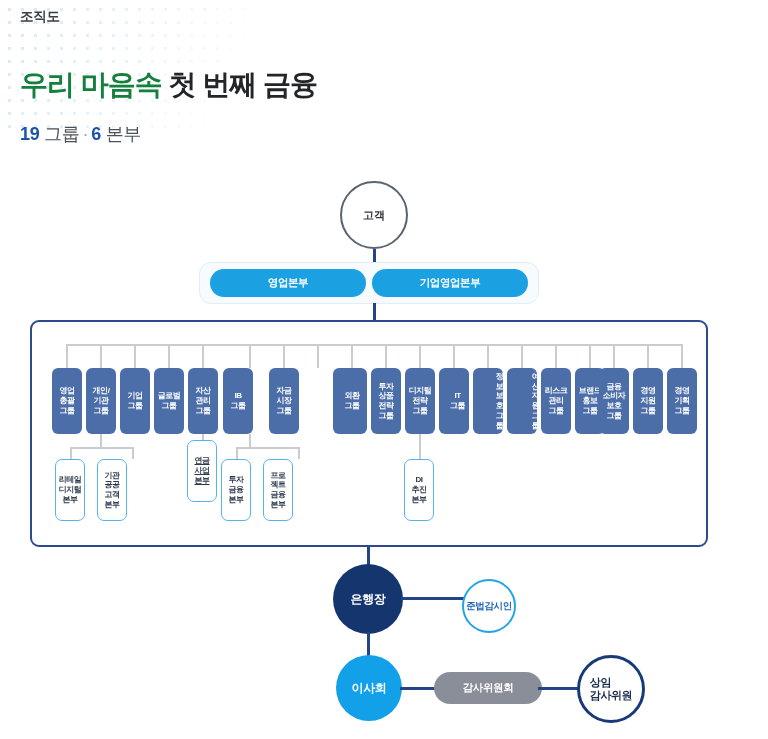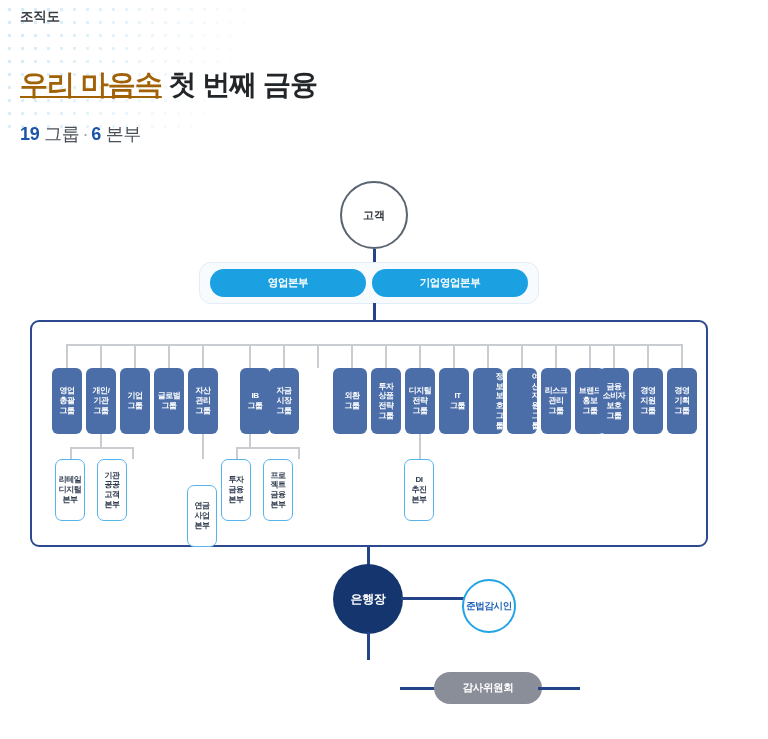--- a/index.html
+++ b/index.html
@@ -36,21 +36,21 @@
   
   .hdr-eyebrow {
     position: absolute; left: 20px; top: 8px;
     font-size: 13.5px; font-weight: 700; color: #3b4046; letter-spacing: -.2px;
   }
   .hdr-title {
     position: absolute; left: 20px; top: 66px;
     font-size: 28px; font-weight: 700; color: #222629; letter-spacing: -1px;
     white-space: nowrap;
   }
-  .hdr-title .accent { color: #a16207; text-decoration: underline; }
+  .hdr-title .accent { color: #15803d; }
   .hdr-sub {
     position: absolute; left: 20px; top: 122px;
     font-size: 18px; color: #4a5058; letter-spacing: -.3px; white-space: nowrap;
   }
   .hdr-sub b { color: #1b54a8; font-weight: 700; }
   .hdr-sub .dot-sep { color: #9aa1a9; padding: 0 3px; }
 
   
   .vline { position: absolute; background: #24448a; width: 3px; }
   .vline.thin { background: #c9cdd2; width: 1.5px; }
@@ -226,21 +226,21 @@
   <div class="gbox" style="left:86px;  top:368px;">개인/
 기관
 그룹</div>
   <div class="gbox" style="left:120px; top:368px;">기업
 그룹</div>
   <div class="gbox" style="left:154px; top:368px;">글로벌
 그룹</div>
   <div class="gbox" style="left:188px; top:368px;">자산
 관리
 그룹</div>
-  <div class="gbox" style="left:240px; top:368px;text-align:center;">IB
+  <div class="gbox" style="left:223px; top:368px;text-align:center;">IB
 그룹</div>
   <div class="gbox" style="left:269px; top:368px;">자금
 시장
 그룹</div>
   <div class="gbox" style="left:303px; top:368px;margin-left:30px;">부동산
 금융
 그룹</div>
   <div class="gbox" style="left:337px; top:368px;">외환
 그룹</div>
   <div class="gbox" style="left:371px; top:368px;">투자
@@ -289,21 +289,21 @@
 
   <div class="vline thin" style="left:419px; top:434px; height:25px;"></div>
 
   <div class="sbox" style="left:55px;  top:459px;">리테일
 디지털
 본부</div>
   <div class="sbox" style="left:97px;  top:459px;">기관
 공공
 고객
 본부</div>
-  <div class="sbox" style="left:187px; top:485px;">연금
+  <div class="sbox" style="left:187px; top:440px;text-decoration:underline;">연금
 사업
 본부</div>
   <div class="sbox" style="left:221px; top:459px;">투자
 금융
 본부</div>
   <div class="sbox" style="left:263px; top:459px;">프로
 젝트
 금융
 본부</div>
   <div class="sbox" style="left:404px; top:459px;">DI
@@ -312,19 +312,22 @@
 
   <div class="vline" style="left:366.5px; top:547px; height:21px;"></div>
 
   <div class="circ circ-pres">은행장</div>
 
   <div class="hline" style="left:401px; top:597px; width:63px;"></div>
   <div class="circ circ-comp">준법감시인</div>
 
   <div class="vline" style="left:366.5px; top:632px; height:28px;"></div>
 
+  <div class="circ circ-board">이사회</div>
 
   <div class="hline" style="left:400px; top:686.5px; width:38px;"></div>
   <div class="pill-audit">감사위원회</div>
   <div class="hline" style="left:538px; top:686.5px; width:42px;"></div>
 
+  <div class="circ circ-auditor">상임
+감사위원</div>
 
 </div>
 
 </body></html>

